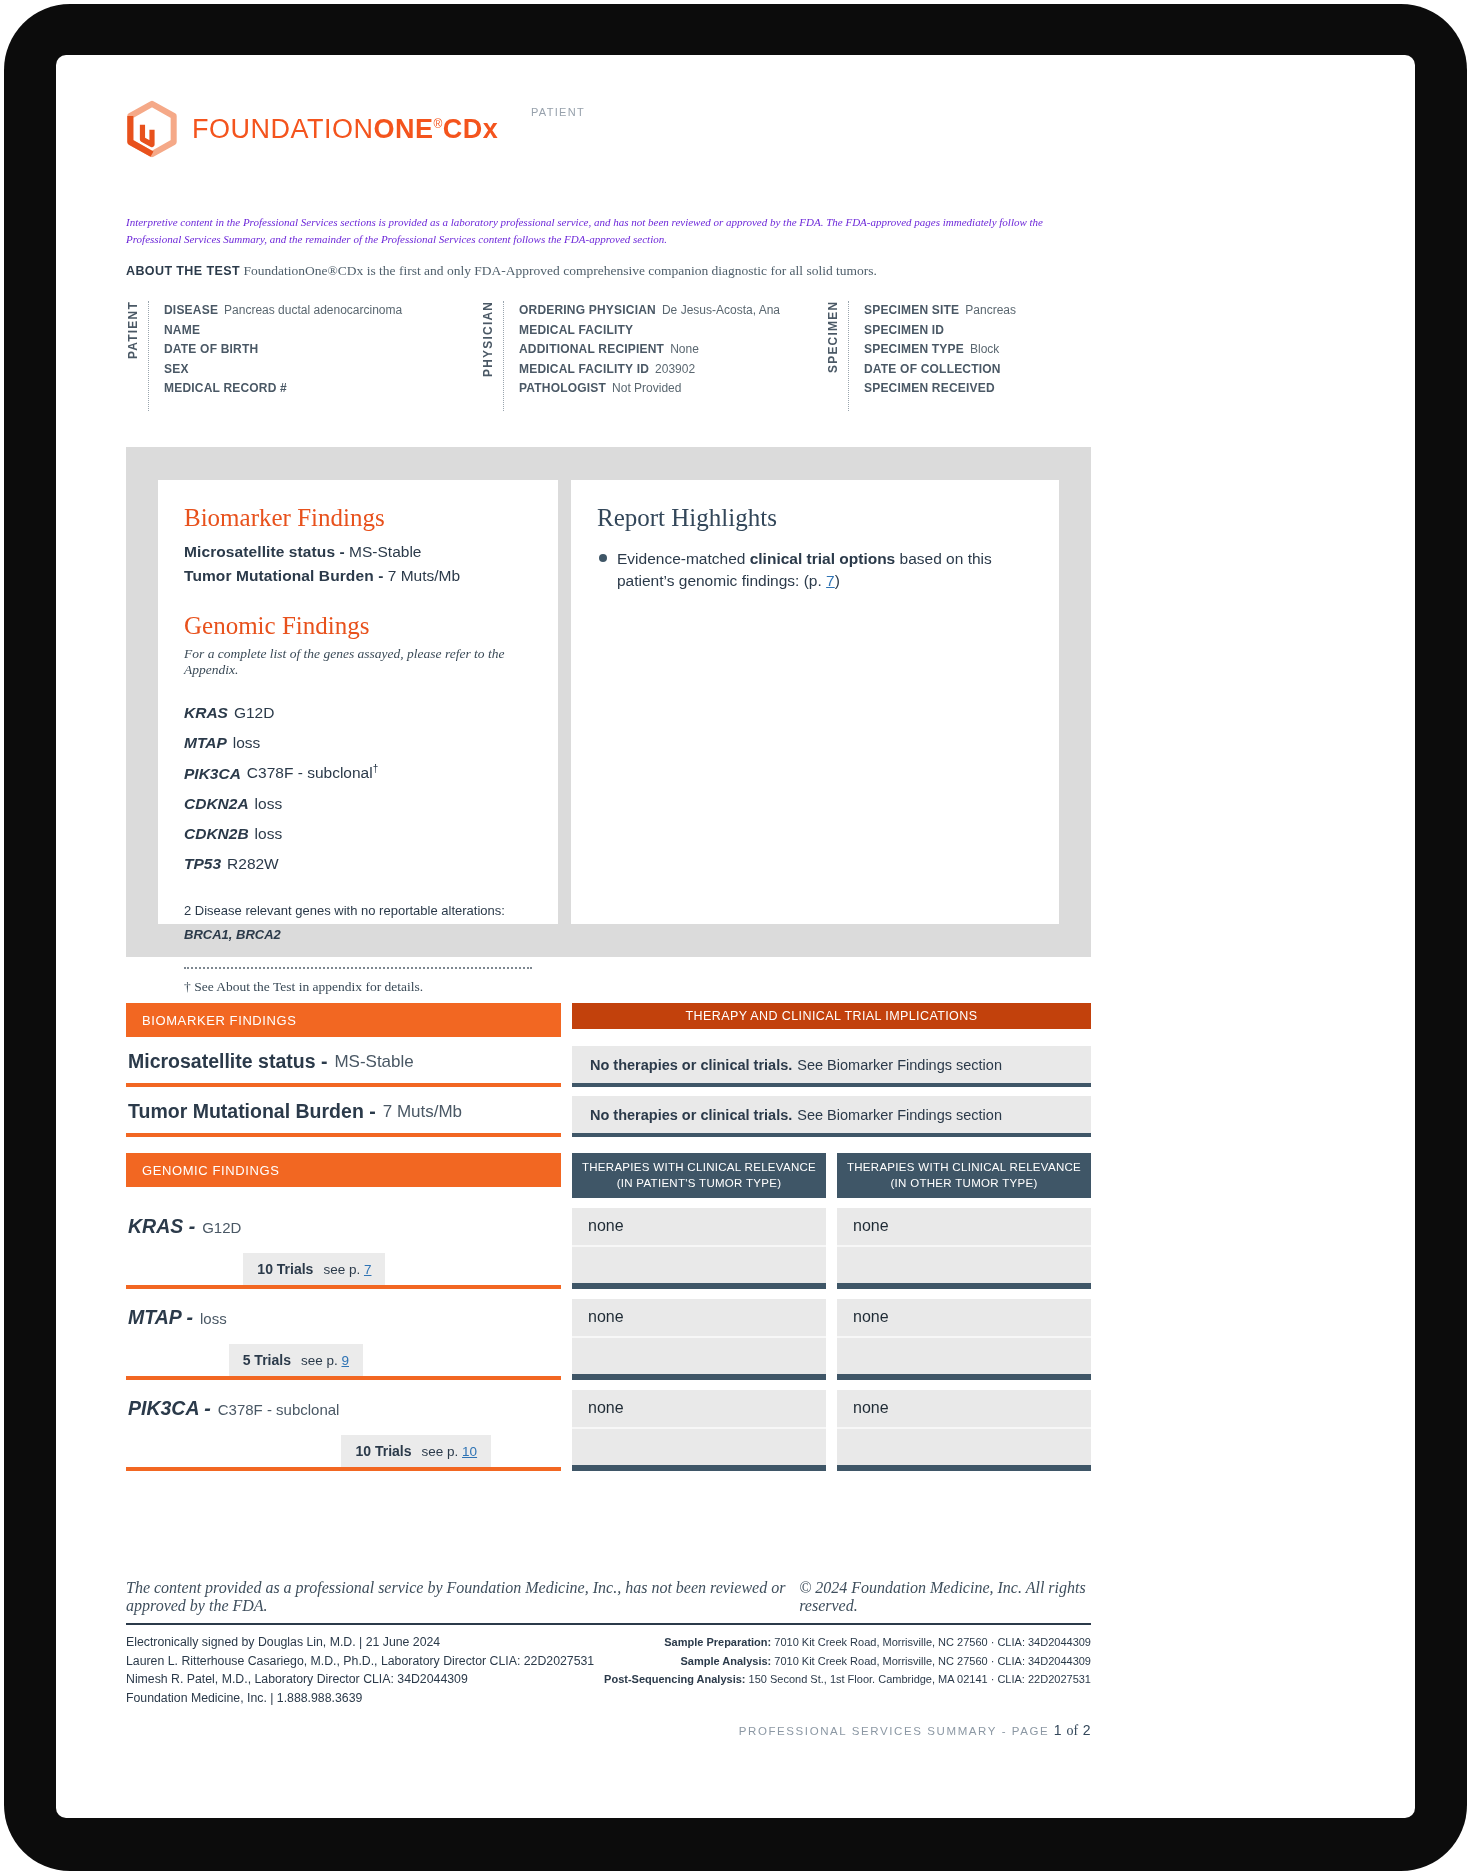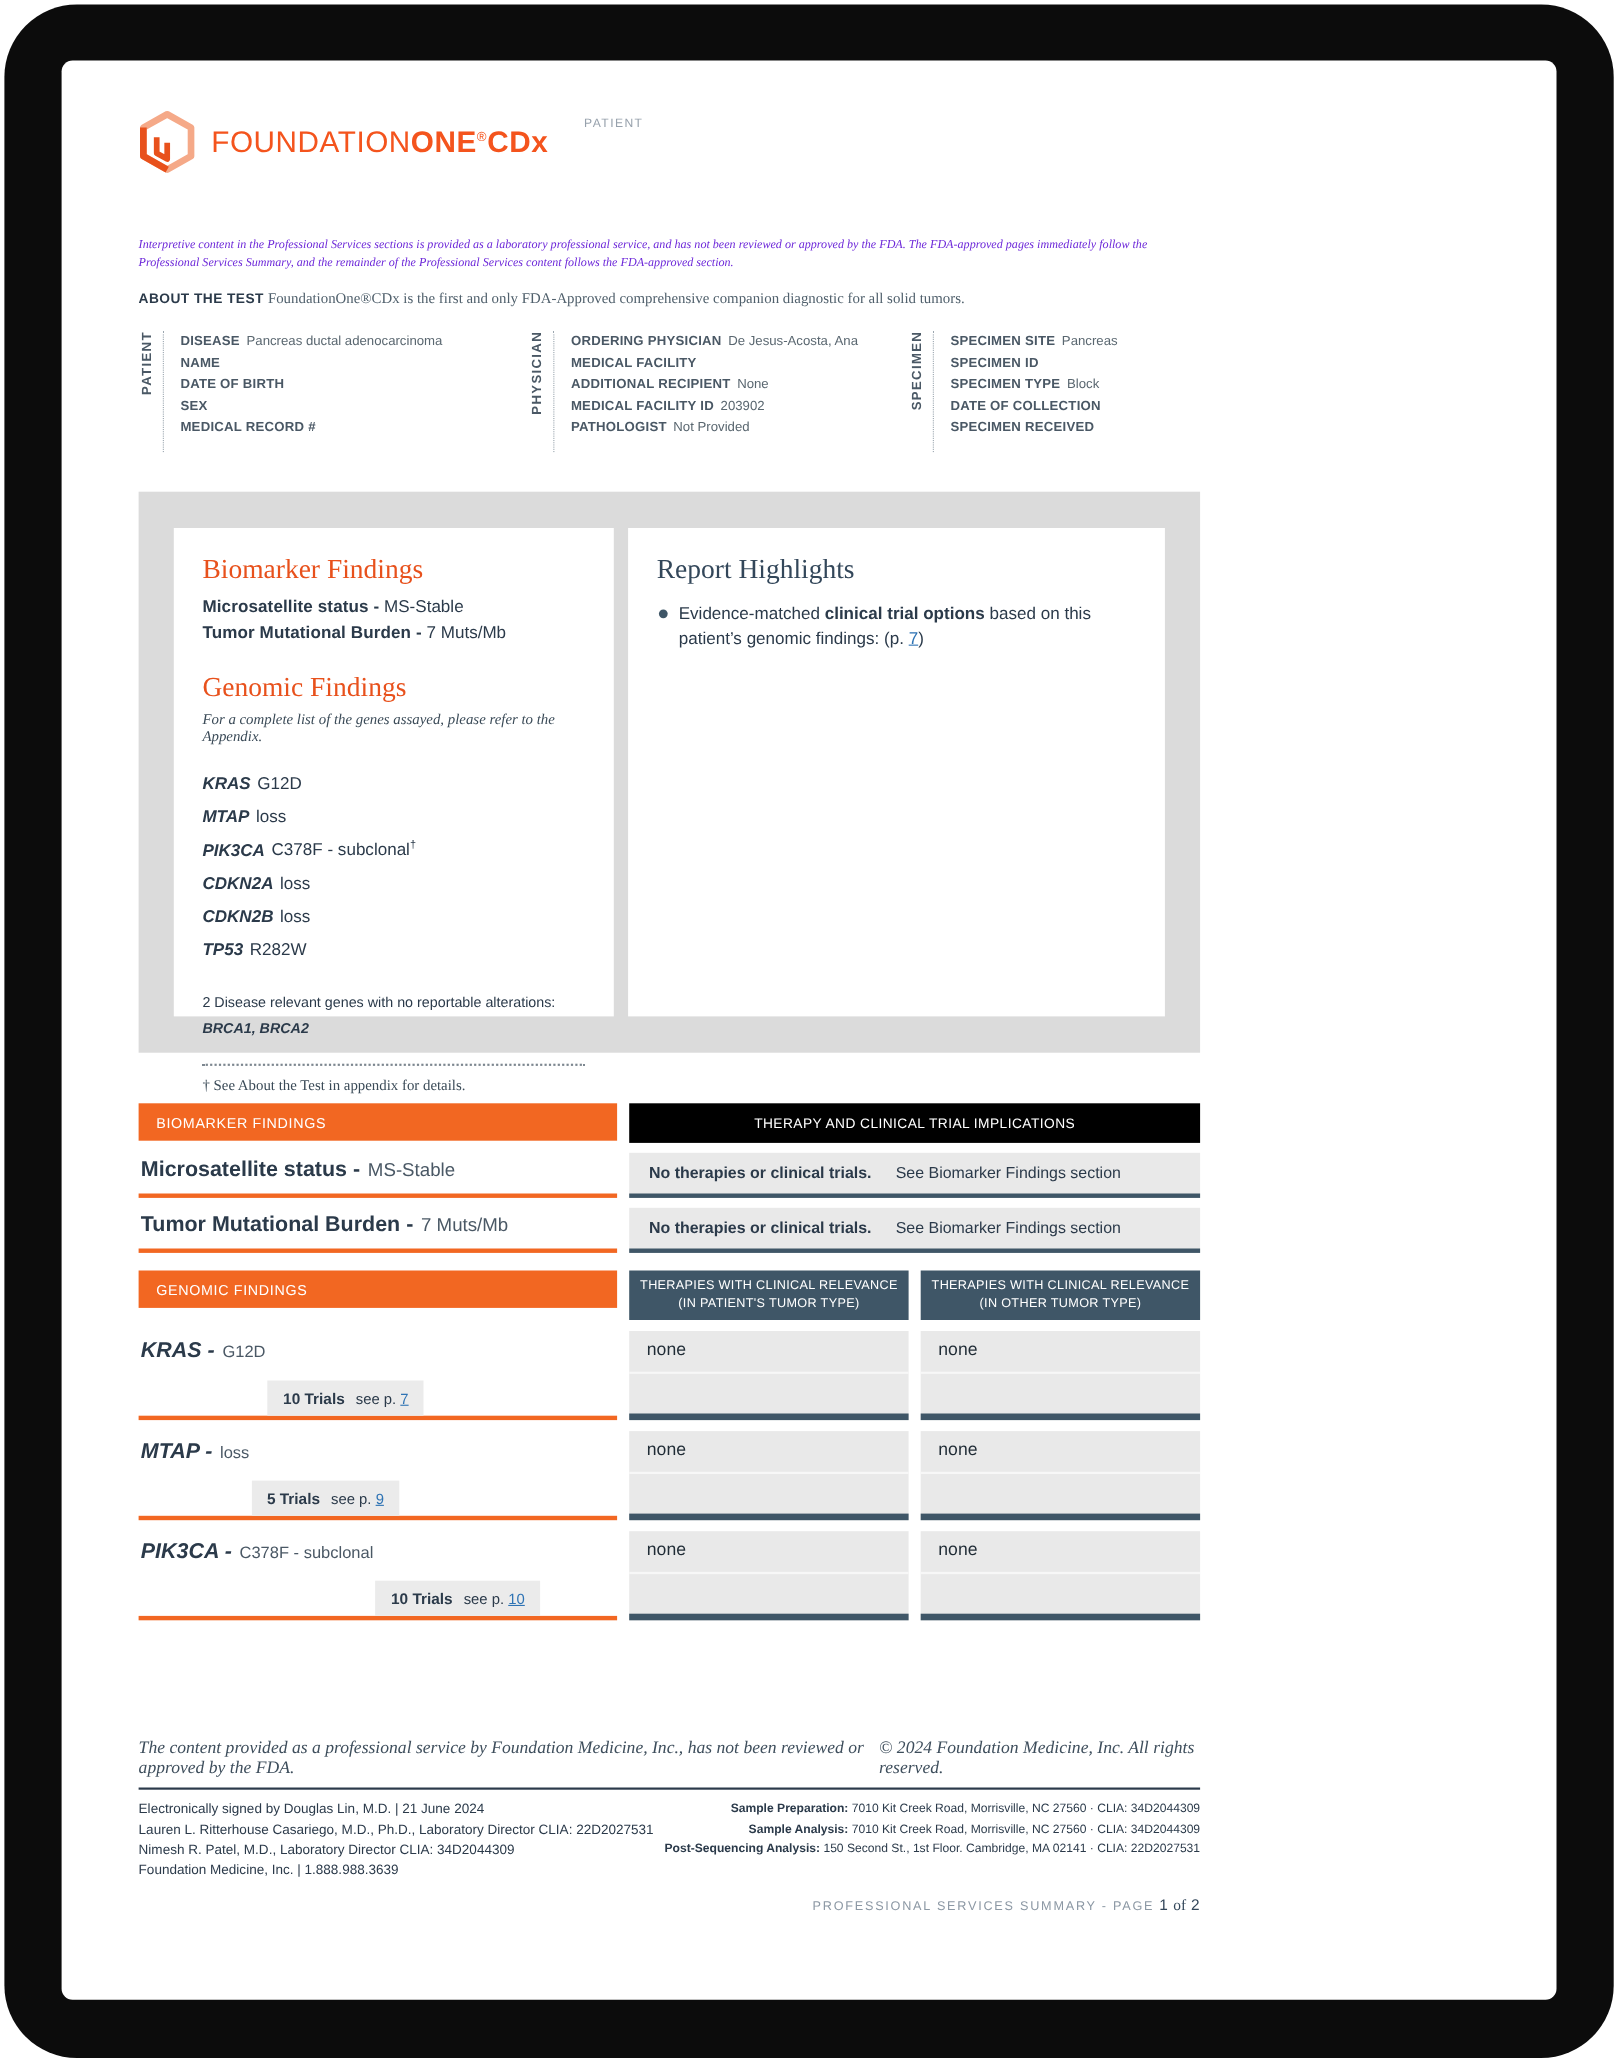--- a/index.html
+++ b/index.html
@@ -63,27 +63,27 @@
   .hl-bullet { display:flex; margin-top:16px; font-size:15.5px; color:#2B3A4A; line-height:1.4; }
   .hl-dot { width:8px; height:8px; border-radius:50%; background:#3F5667; margin:6px 10px 0 2px; flex:0 0 auto; }
   .link { color:#2E73B4; text-decoration:underline; cursor:pointer; }
 
   
   .tables { margin-top:46px; }
   .t-row { display:flex; gap:11px; }
   .t-left { width:435px; flex:0 0 auto; }
   .t-right { flex:1; display:flex; gap:11px; }
   .bar-orange { background:#F26722; color:#ffffff; font-size:13px; letter-spacing:0.6px; height:34px; display:flex; align-items:center; padding-left:16px; }
-  .bar-slate { background:#000000; color:#ffffff; font-size:12.5px; letter-spacing:0.4px; height:36px; display:flex; align-items:center; justify-content:center; text-align:center; flex:1; }
+  .bar-slate { background:#c2410c; color:#ffffff; font-size:12.5px; letter-spacing:0.4px; height:26px; display:flex; align-items:center; justify-content:center; text-align:center; flex:1; }
   .bio-trow { display:flex; gap:11px; margin-top:9px; }
   .bio-tleft { width:435px; flex:0 0 auto; display:flex; align-items:center; border-bottom:4px solid #F26722; padding:4px 2px 10px 2px; }
   .bio-name { font-size:19.5px; font-weight:700; color:#2B3A4A; }
   .bio-val { font-size:17px; color:#4A5865; margin-left:7px; }
   .bio-tright { flex:1; background:#E9E9E9; border-bottom:4px solid #3F5667; display:flex; align-items:center; padding-left:18px; font-size:14.5px; color:#2B3A4A; }
-  .bio-tright b { margin-right:22px; }
+  .bio-tright b { margin-right:5px; }
   .gen-header-row { display:flex; gap:11px; margin-top:16px; }
   .col-head { background:#3F5667; color:#ffffff; flex:1; text-align:center; font-size:11.5px; letter-spacing:0.3px; padding:7px 6px; line-height:1.35; }
   .gene-trow { display:flex; gap:11px; margin-top:10px; }
   .gene-tleft { width:435px; flex:0 0 auto; border-bottom:4px solid #F26722; display:flex; flex-direction:row; }
   .gene-title { padding:7px 2px 9px 2px; }
   .gene-title i { font-size:19.5px; font-weight:700; font-style:italic; color:#2B3A4A; }
   .gene-title span { font-size:15px; color:#4A5865; margin-left:7px; }
   .gene-trials { background:#EBEBEB; padding:8px 14px; font-size:13.5px; color:#2B3A4A; margin-top:auto; }
   .gene-trials b { font-size:14px; margin-right:10px; }
   .gene-cell { flex:1; background:#E9E9E9; border-bottom:6px solid #3F5667; display:flex; flex-direction:column; }

